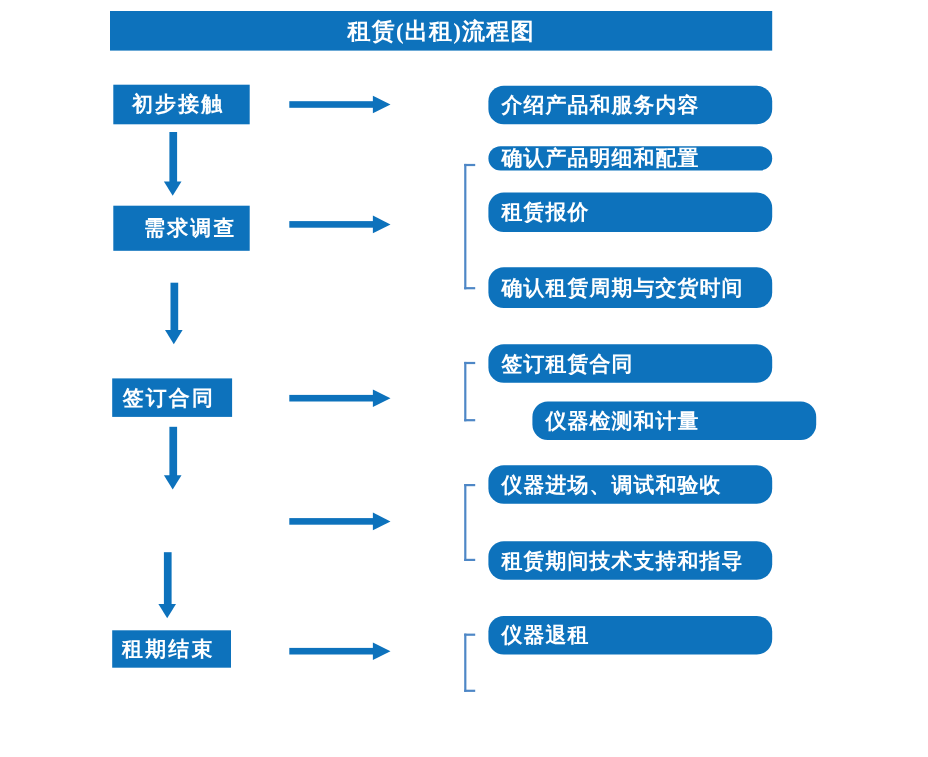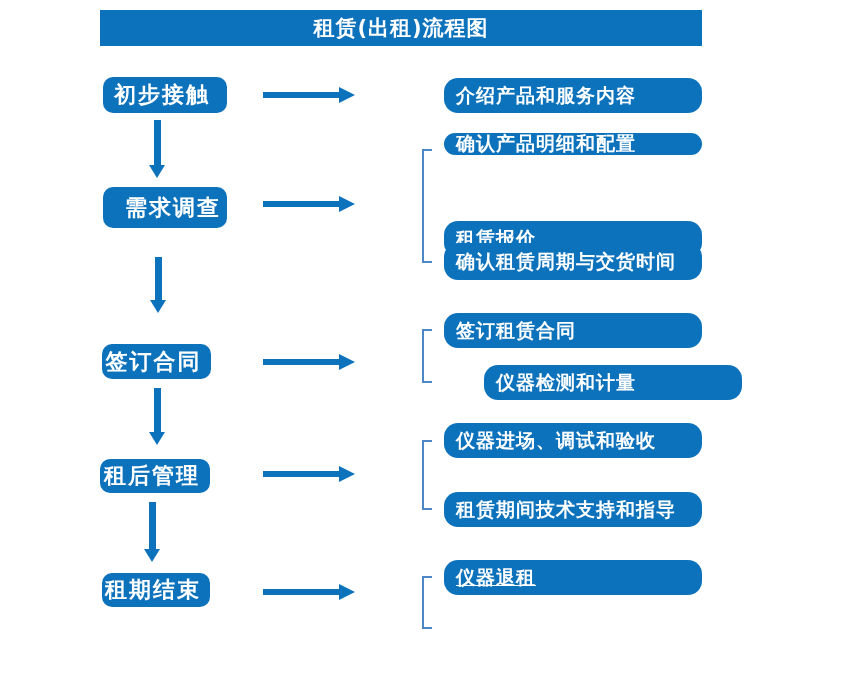--- a/index.html
+++ b/index.html
@@ -20,36 +20,36 @@
     left: 100px; top: 10px;
     width: 602px; height: 36px;
     background: var(--blue, #0d72bc);
     color: #ffffff;
     font-size: 21px;
     font-weight: bold;
     letter-spacing: 1px;
     display: flex;
     align-items: center;
     justify-content: center;
+    font-family: Liberation Serif, serif;
   }
   .box {
     position: absolute;
     background: var(--blue, #0d72bc);
     color: #ffffff;
     font-weight: bold;
     display: flex;
     align-items: center;
     box-sizing: border-box;
   }
   .left-box {
     justify-content: center;
-    font-size: 22px;
+    font-size: 19px;
     letter-spacing: 2px;
     padding-right: 6px;
-    border-radius: 10px;
   }
   .right-box {
     left: 444px;
     width: 258px;
     font-size: 19px;
     letter-spacing: 1px;
     padding-left: 12px;
     border-radius: 14px;
   }
   
@@ -92,32 +92,31 @@
 </head>
 <body>
 
 <div class="canvas" style="--blue: #0d72bc; --bracket: #4e87c6; --bg: #ffffff;">
 
   <div class="title-bar">租赁(出租)流程图</div>
 
   <div class="box left-box" style="left:103px; top:77px;  width:124px; height:36px;">初步接触</div>
   <div class="box left-box" style="left:103px; top:187px; width:124px; height:41px;padding-left:22px;">需求调查</div>
   <div class="box left-box" style="left:102px; top:344px; width:109px; height:35px;">签订合同</div>
-  <div class="box left-box" style="left:100px; top:459px; width:110px; height:34px;">租后管理</div>
   <div class="box left-box" style="left:102px; top:573px; width:108px; height:34px;">租期结束</div>
 
   <div class="box right-box" style="top:78px;  height:35px;">介绍产品和服务内容</div>
   <div class="box right-box" style="top:133px; height:22px;">确认产品明细和配置</div>
-  <div class="box right-box" style="top:175px; height:36px;margin-top:46px;">租赁报价</div>
+  <div class="box right-box" style="top:175px; height:36px;">租赁报价</div>
   <div class="box right-box" style="top:243px; height:37px;text-align:center;">确认租赁周期与交货时间</div>
   <div class="box right-box" style="top:313px; height:35px;">签订租赁合同</div>
   <div class="box right-box" style="top:365px; height:35px;margin-left:40px;">仪器检测和计量</div>
   <div class="box right-box" style="top:423px; height:35px;">仪器进场、调试和验收</div>
   <div class="box right-box" style="top:492px; height:35px;">租赁期间技术支持和指导</div>
-  <div class="box right-box" style="top:560px; height:35px;text-decoration:underline;">仪器退租</div>
+  <div class="box right-box" style="top:560px; height:35px;">仪器退租</div>
 
   <div class="h-arrow" style="left:263px; top:87px;">
     <div class="shaft"></div>
     <div class="head"></div>
   </div>
   <div class="h-arrow" style="left:263px; top:196px;">
     <div class="shaft"></div>
     <div class="head"></div>
   </div>
   <div class="h-arrow" style="left:263px; top:354px;">

